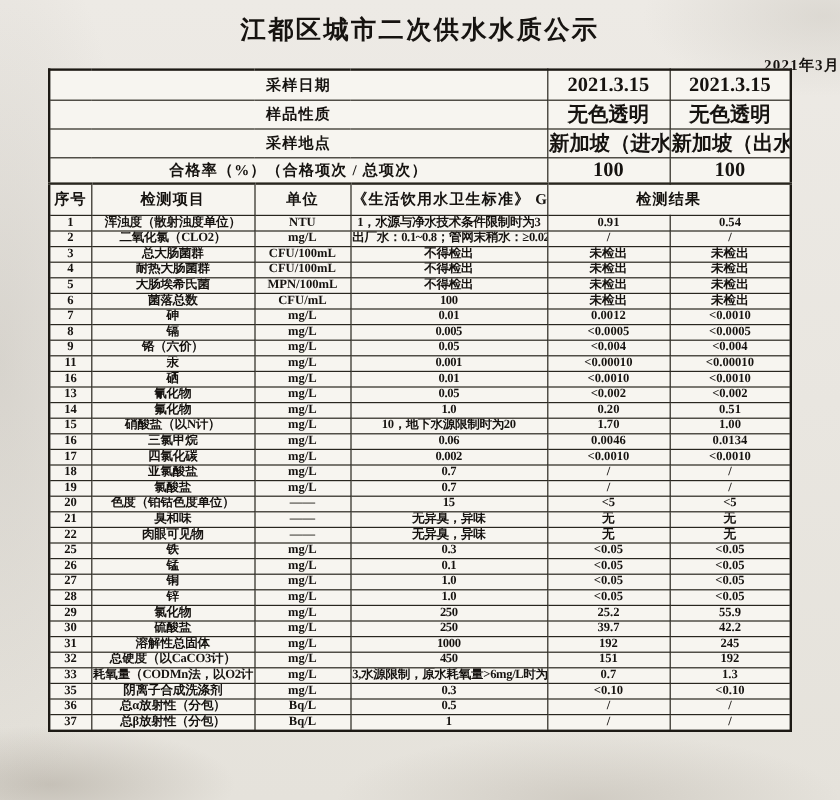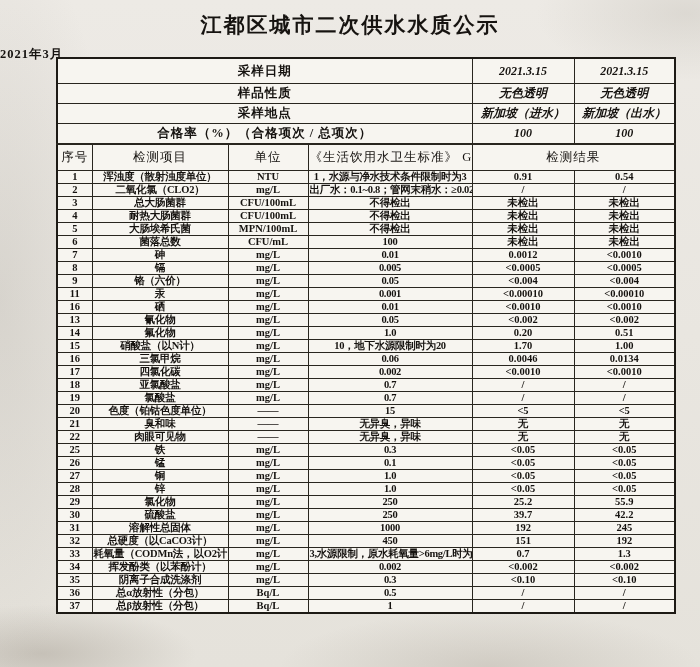--- a/index.html
+++ b/index.html
@@ -16,48 +16,48 @@
   }
   .sheet { position: relative; width: 700px; height: 562px; }
 
   .page-title {
     margin: 0; padding-top: 11px;
     text-align: center;
     font-family: "Liberation Sans", sans-serif;
     font-size: 21px; font-weight: 700; letter-spacing: 2px;
   }
   .page-subtitle {
-    margin-top: 7px; text-align: left;
+    margin-top: 7px; text-align: right;
     font-size: 12.5px; font-weight: 700; letter-spacing: 1px;
   }
 
   table.report {
-    position: absolute; left: 56px; top: 57px;
+    position: absolute; left: 40px; top: 57px;
     width: 618px;
     border-collapse: collapse;
     table-layout: fixed;
     background: #f7f5f0;
   }
   table.report td {
     border: 1px solid #29261f;
     text-align: center; vertical-align: middle;
     white-space: nowrap; overflow: hidden;
     padding: 0 1px;
   }
   table.report { border: 2px solid #1d1a15; }
 
   
   tr.sum-r1 td { height: 24px; }
   tr.sum-r  td { height: 19px; }
   .sum-label { font-weight: 700; font-size: 12.5px; letter-spacing: 1px; }
-  .sum-val   { font-weight: 700; font-size: 12px; font-style: italic; }
+  .sum-val   { font-weight: 700; font-size: 17px; }
 
   
   tr.col-head td {
-    height: 25px; font-weight: 400; font-size: 12.5px;
+    height: 25px; font-weight: 700; font-size: 12.5px;
     border-top-width: 2px; letter-spacing: 1px;
   }
 
   
   tbody.data td {
     height: 12px; line-height: 12px;
     font-size: 10.5px; font-weight: 600;
   }
   td.c-item { text-align: left; padding-left: 4px; letter-spacing: -0.2px; }
   td.c-std  { font-size: 10px; letter-spacing: -0.3px; font-family: Liberation Serif, serif; }
@@ -343,28 +343,20 @@
   </tr>
         <tr>
     <td class="c-idx">33</td>
     <td class="c-item">耗氧量（CODMn法，以O2计）</td>
     <td class="c-unit">mg/L</td>
     <td class="c-std">3,水源限制，原水耗氧量&gt;6mg/L时为5</td>
     <td class="c-res">0.7</td>
     <td class="c-res">1.3</td>
   </tr>
         <tr>
-    <td class="c-idx">34</td>
-    <td class="c-item">挥发酚类（以苯酚计）</td>
-    <td class="c-unit">mg/L</td>
-    <td class="c-std">0.002</td>
-    <td class="c-res">&lt;0.002</td>
-    <td class="c-res">&lt;0.002</td>
-  </tr>
-        <tr>
     <td class="c-idx">35</td>
     <td class="c-item">阴离子合成洗涤剂</td>
     <td class="c-unit">mg/L</td>
     <td class="c-std">0.3</td>
     <td class="c-res">&lt;0.10</td>
     <td class="c-res">&lt;0.10</td>
   </tr>
         <tr>
     <td class="c-idx">36</td>
     <td class="c-item">总α放射性（分包）</td>

